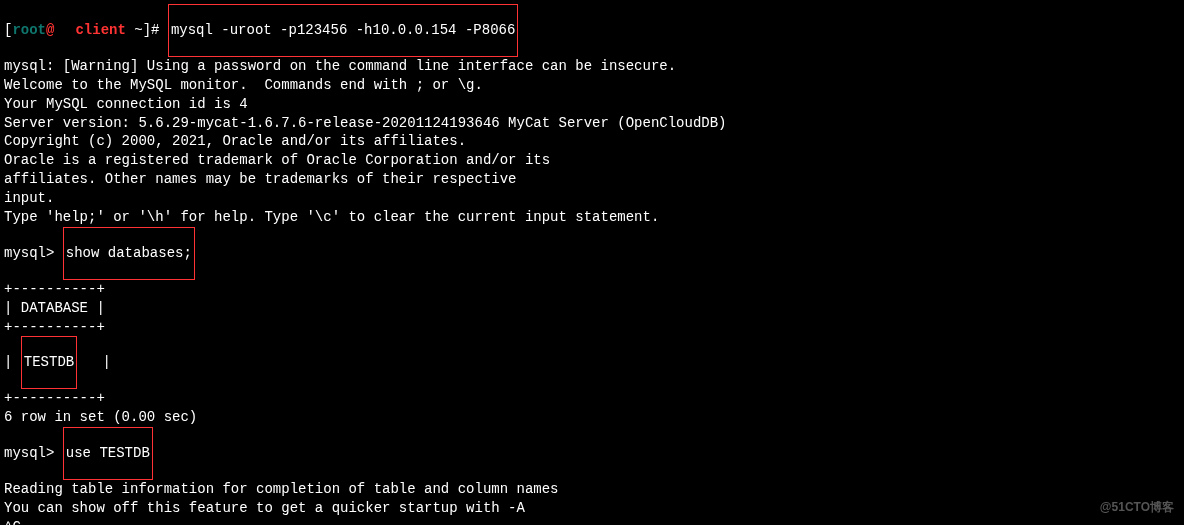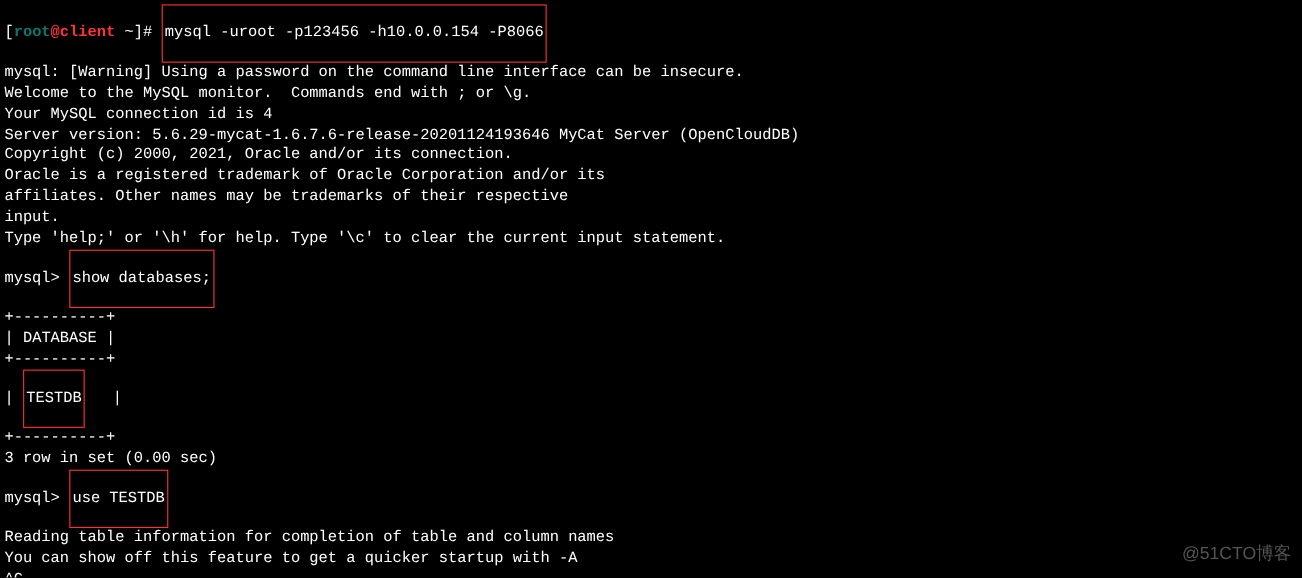--- a/index.html
+++ b/index.html
@@ -18,61 +18,62 @@
       height: 525px;
       overflow: hidden;
       position: relative;
     }
     .term-line {
       white-space: pre;
     }
     .prompt-bracket { color: #fff; }
     .prompt-user { color: #0f766e; font-weight: bold; }
     .prompt-at { color: #ff3333; font-weight: bold; }
-    .prompt-host { color: #ff3333; font-weight: bold; }
+    .prompt-host { color: #ff3333; font-weight: bold; margin-left: 21px; }
     .prompt-tilde { color: #fff; }
     .prompt-hash { color: #fff; }
     .highlight-box {
       border: 1px solid #ff3333;
       padding: 16px 2px;
       display: inline-block;
     }
     .watermark {
       position: absolute;
       bottom: 10px;
       right: 10px;
       color: #555;
-      font-size: 16px;
+      font-size: 12px;
       font-family: sans-serif;
+      font-weight: bold;
     }
   </style>
 </head>
 <body>
 
 <div class="term-line"><span class="prompt-bracket">[</span><span class="prompt-user">root</span><span class="prompt-at">@</span><span class="prompt-host">client</span><span class="prompt-tilde"> ~</span><span class="prompt-bracket">]</span><span class="prompt-hash"># </span><span class="highlight-box">mysql -uroot -p123456 -h10.0.0.154 -P8066</span></div>
 <div class="term-line">mysql: [Warning] Using a password on the command line interface can be insecure.</div>
 <div class="term-line">Welcome to the MySQL monitor.  Commands end with ; or \g.</div>
 <div class="term-line">Your MySQL connection id is 4</div>
 <div class="term-line">Server version: 5.6.29-mycat-1.6.7.6-release-20201124193646 MyCat Server (OpenCloudDB)</div>
 <div class="term-line"></div>
-<div class="term-line">Copyright (c) 2000, 2021, Oracle and/or its connection.</div>
+<div class="term-line">Copyright (c) 2000, 2021, Oracle and/or its affiliates.</div>
 <div class="term-line"></div>
 <div class="term-line">Oracle is a registered trademark of Oracle Corporation and/or its</div>
 <div class="term-line">affiliates. Other names may be trademarks of their respective</div>
 <div class="term-line">input.</div>
 <div class="term-line"></div>
 <div class="term-line">Type 'help;' or '\h' for help. Type '\c' to clear the current input statement.</div>
 <div class="term-line"></div>
 <div class="term-line"><span>mysql&gt; </span><span class="highlight-box">show databases;</span></div>
 <div class="term-line">+----------+</div>
 <div class="term-line"><span>| </span><span>DATABASE</span><span> |</span></div>
 <div class="term-line">+----------+</div>
 <div class="term-line"><span>| </span><span class="highlight-box">TESTDB</span><span>   |</span></div>
 <div class="term-line">+----------+</div>
-<div class="term-line">3 row in set (0.00 sec)</div>
+<div class="term-line">6 row in set (0.00 sec)</div>
 <div class="term-line"></div>
 <div class="term-line"><span>mysql&gt; </span><span class="highlight-box">use TESTDB</span></div>
 <div class="term-line">Reading table information for completion of table and column names</div>
 <div class="term-line">You can show off this feature to get a quicker startup with -A</div>
 <div class="term-line"></div>
 <div class="term-line">^C</div>
 
 <div class="watermark">@51CTO博客</div>
 
 </body></html>

